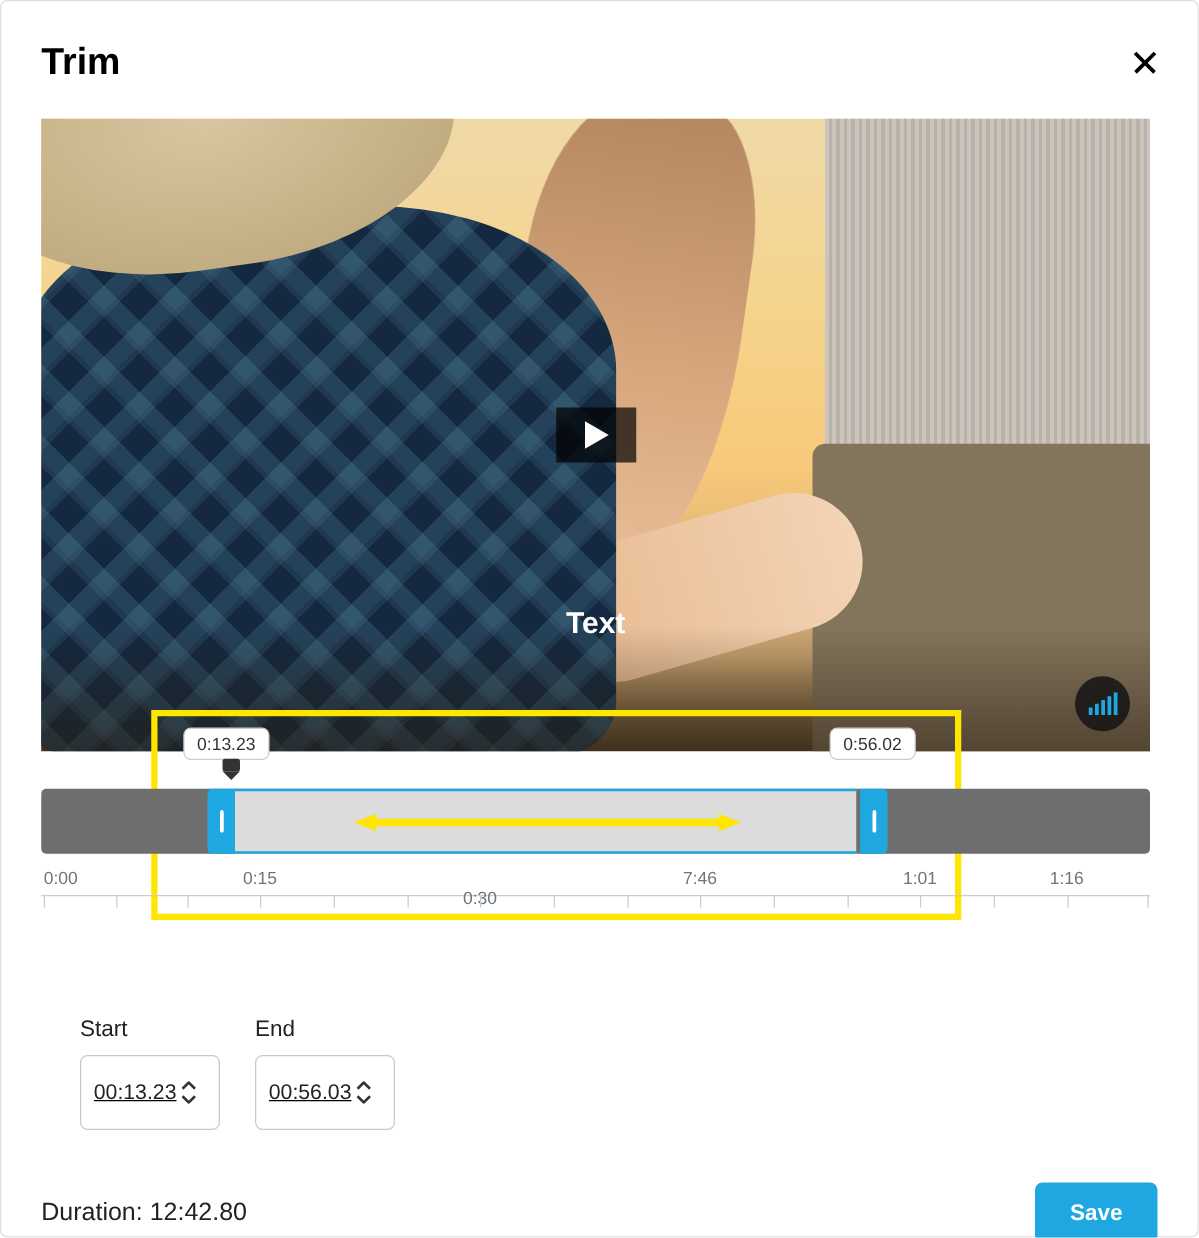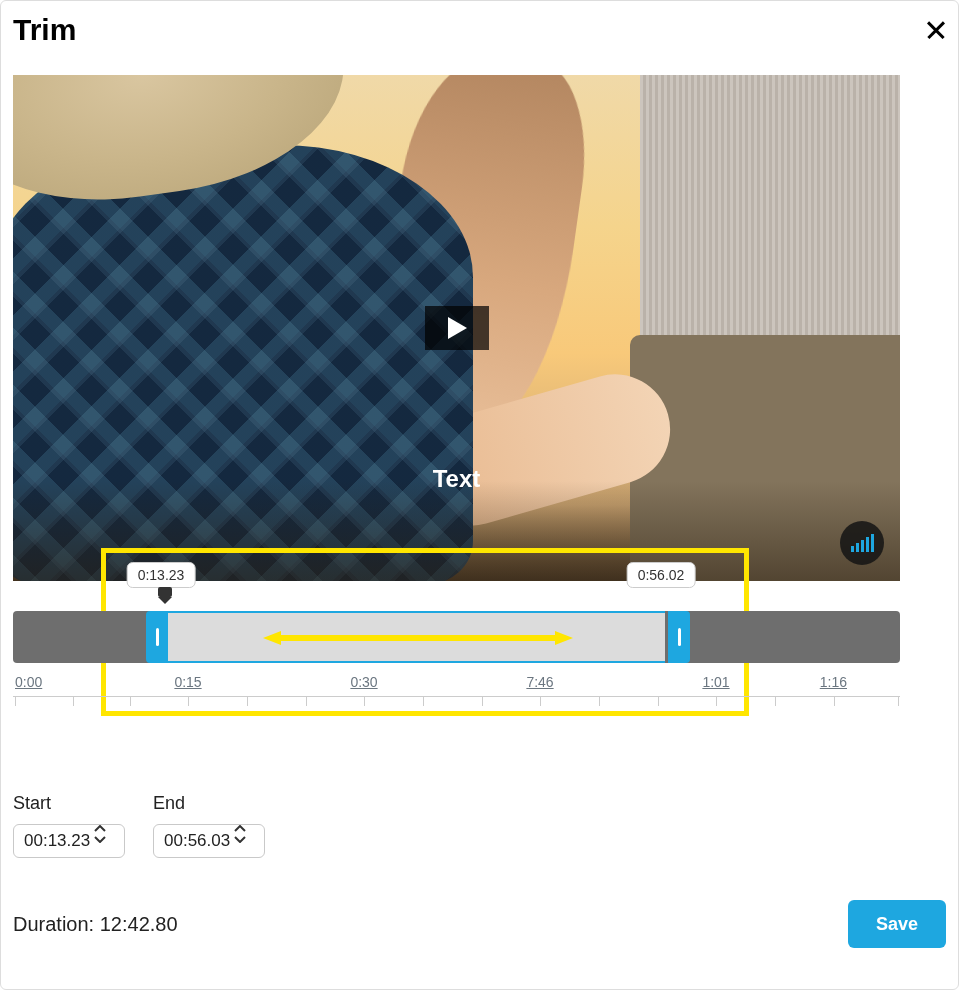--- a/index.html
+++ b/index.html
@@ -8,21 +8,21 @@
       background: #fff;
       width: 959px;
       height: 990px;
       position: relative;
     }
     .dialog {
       width: 959px;
       height: 990px;
       border: 1px solid #ddd;
       border-radius: 6px;
-      padding: 12px;
+      padding: 32px;
       position: relative;
     }
     .header {
       display: flex;
       justify-content: space-between;
       align-items: center;
       margin-bottom: 28px;
     }
     .title {
       font-size: 30px;
@@ -159,21 +159,21 @@
       background: #fff;
       border: 1px solid #ccc;
       border-radius: 6px;
       padding: 4px 10px;
       font-size: 14px;
       color: #333;
       font-weight: 500;
       white-space: nowrap;
     }
     .tooltip.start { left: 148px; }
-    .tooltip.end { left: 648px; }
+    .tooltip.end { left: 665px; }
 
     .playhead {
       position: absolute;
       top: 6px;
       left: 152px;
       transform: translateX(-50%);
       cursor: pointer;
     }
     .playhead-head {
       width: 14px; height: 10px; background: #333; border-radius: 2px;
@@ -234,61 +234,63 @@
       position: absolute;
       top: 93px;
       left: 0;
       width: 887px;
       font-size: 14px;
       color: #6b7680;
     }
     .ruler .tick {
       position: absolute;
       transform: translateX(-50%);
-      text-decoration: underline;
     }
     .ruler .line {
       position: absolute;
       top: 22px;
       left: 0;
       width: 887px;
       height: 1px;
       background: #ccc;
     }
     .ruler .minor {
       position: absolute;
       top: 22px;
       width: 1px; height: 10px;
       background: #ccc;
     }
     .tick.t0 { left: 2px; transform:none; }
     .tick.t1 { left: 175px; }
-    .tick.t2 { left: 351px; }
+    .tick.t2 { left: 351px; margin-top: 16px; }
     .tick.t3 { left: 527px; color:#6b7680;}
     .tick.t4 { left: 703px; }
     .tick.t5 { left: 834px; transform: translateX(-100%);}
 
     .fields {
       display: flex;
       gap: 28px;
       margin-top: 62px;
+      margin-left: 31px;
     }
     .field-group label {
       display: block;
       font-size: 18px;
       color: #222;
       margin-bottom: 10px;
     }
     .num-input {
       display: flex;
+      align-items: center;
       border: 1px solid #c9c9c9;
       border-radius: 6px;
       width: 112px;
-      height: 34px;
+      height: 60px;
       padding: 0 8px 0 10px;
+      text-decoration: underline;
     }
     .num-input input {
       border: none;
       outline: none;
       font-size: 17px;
       width: 70px;
       color: #222;
       background: transparent;
     }
     .steppers {

